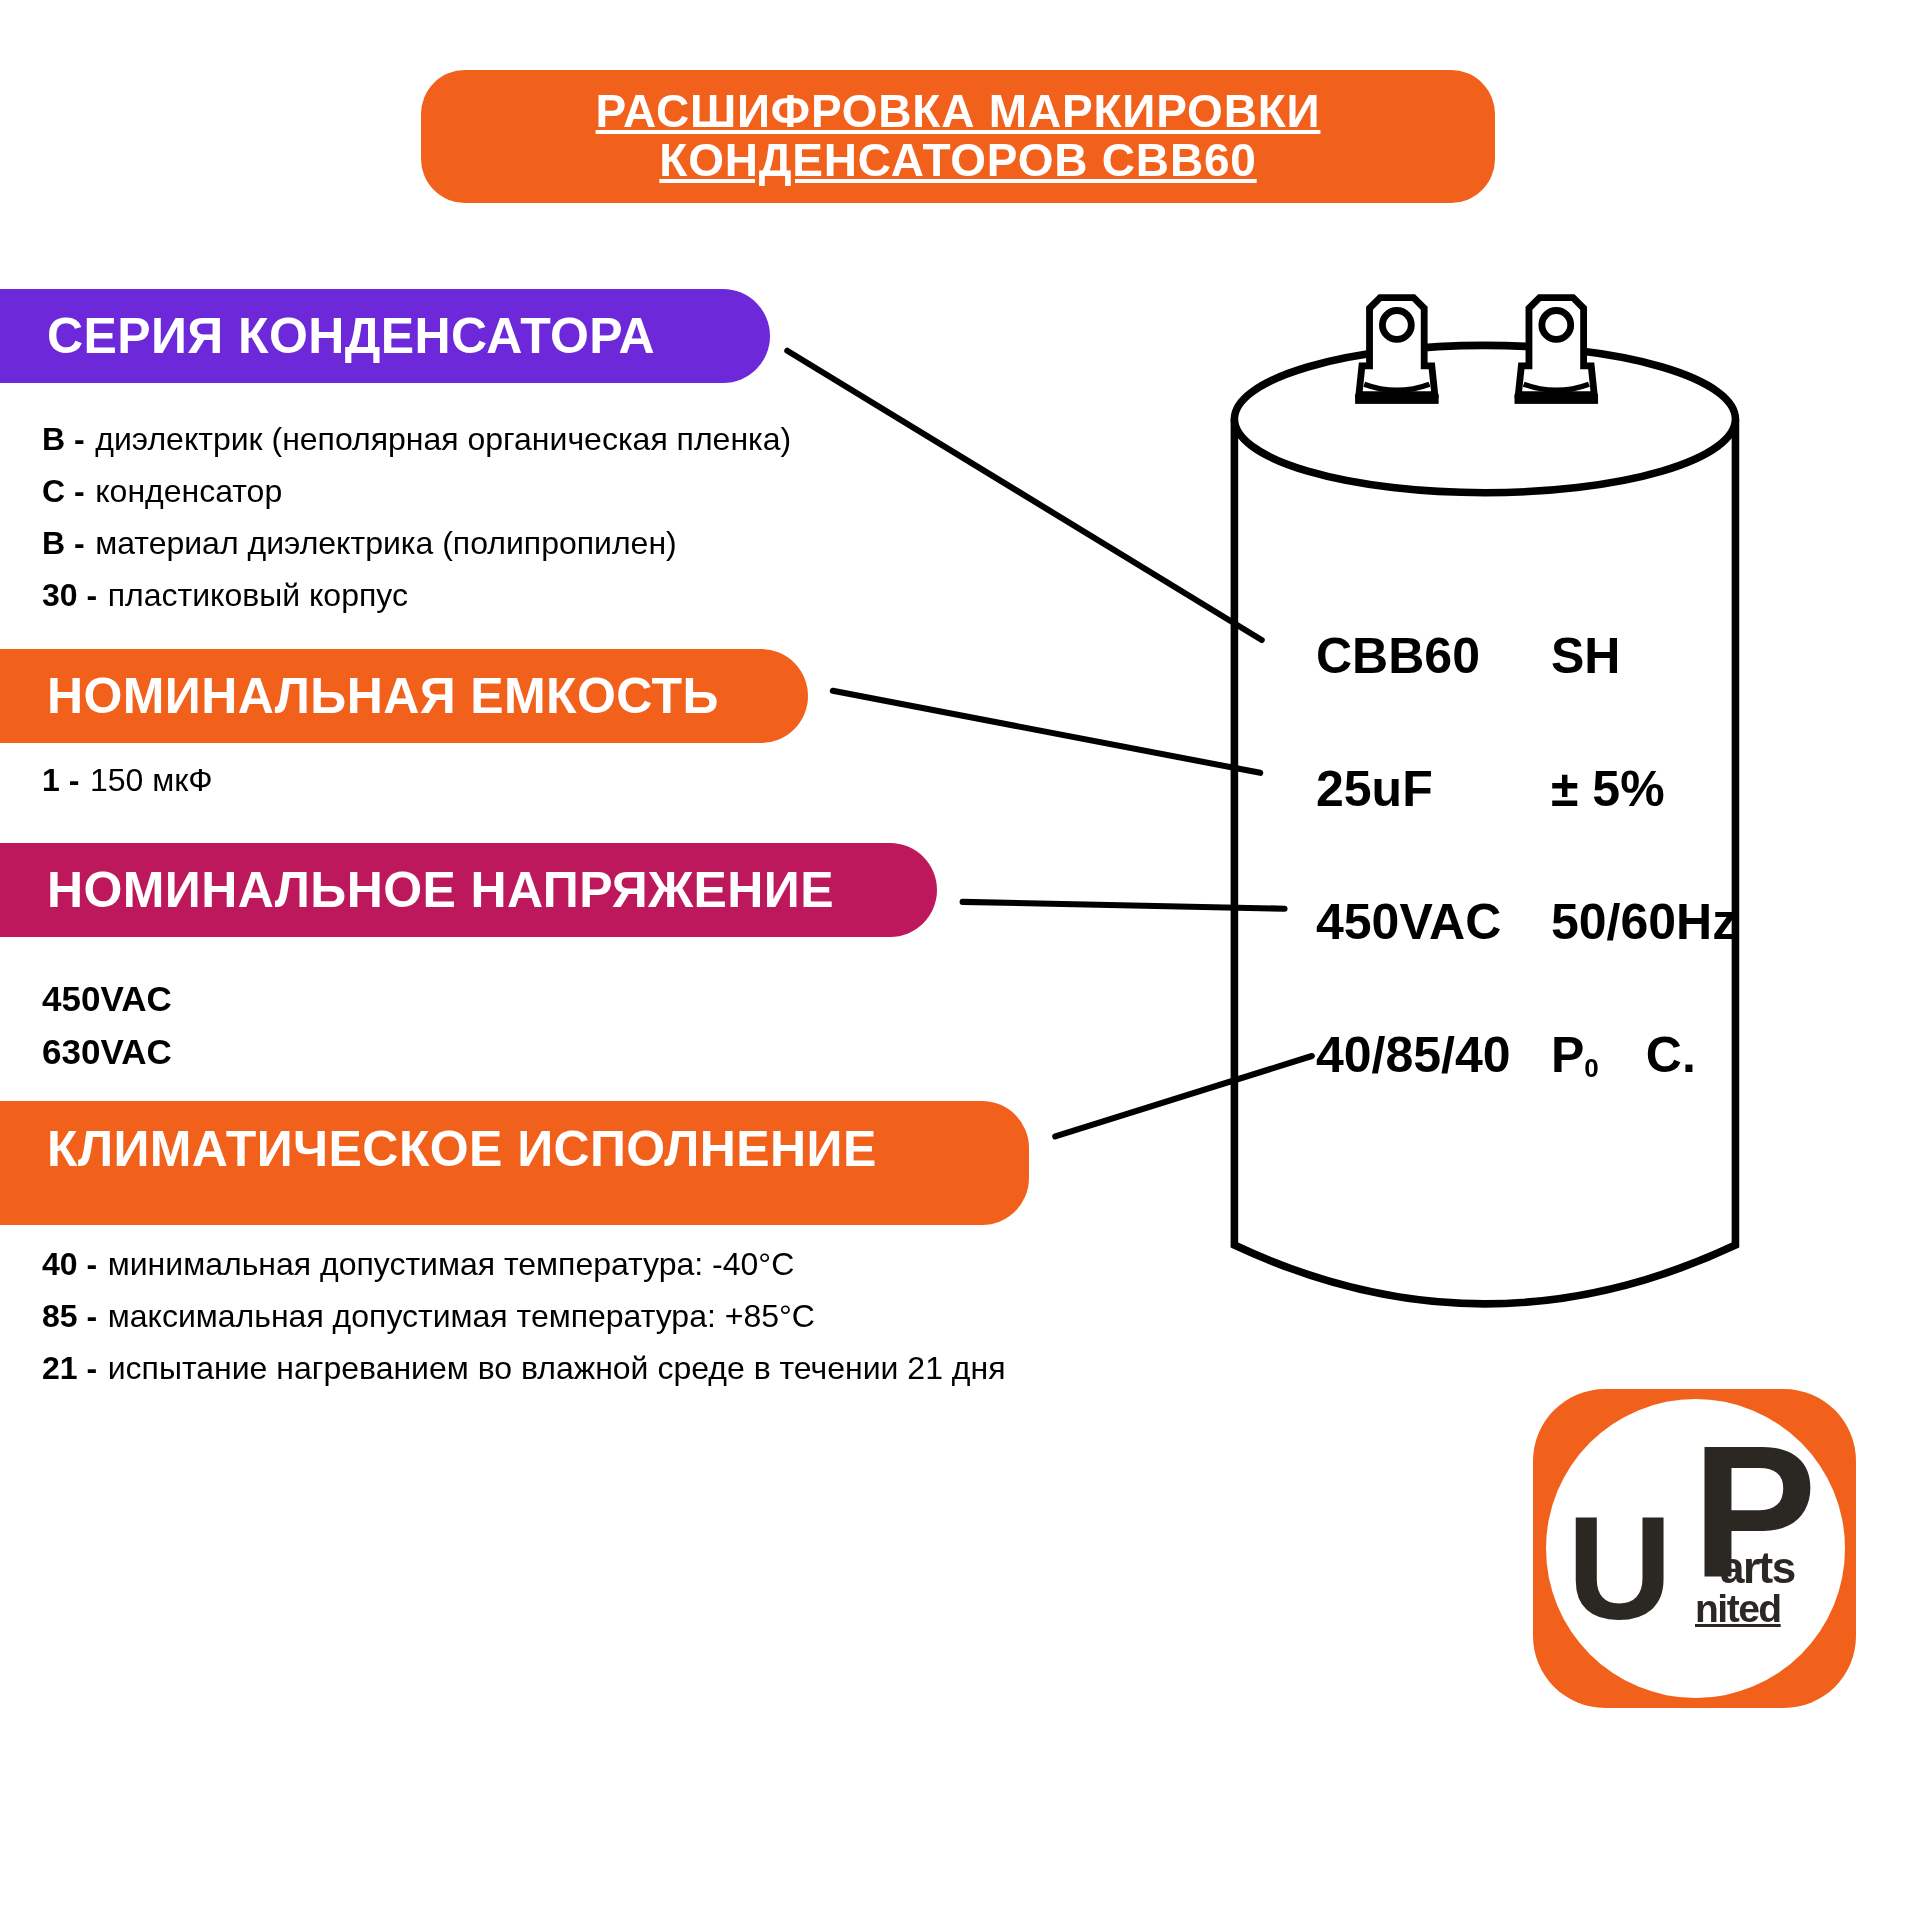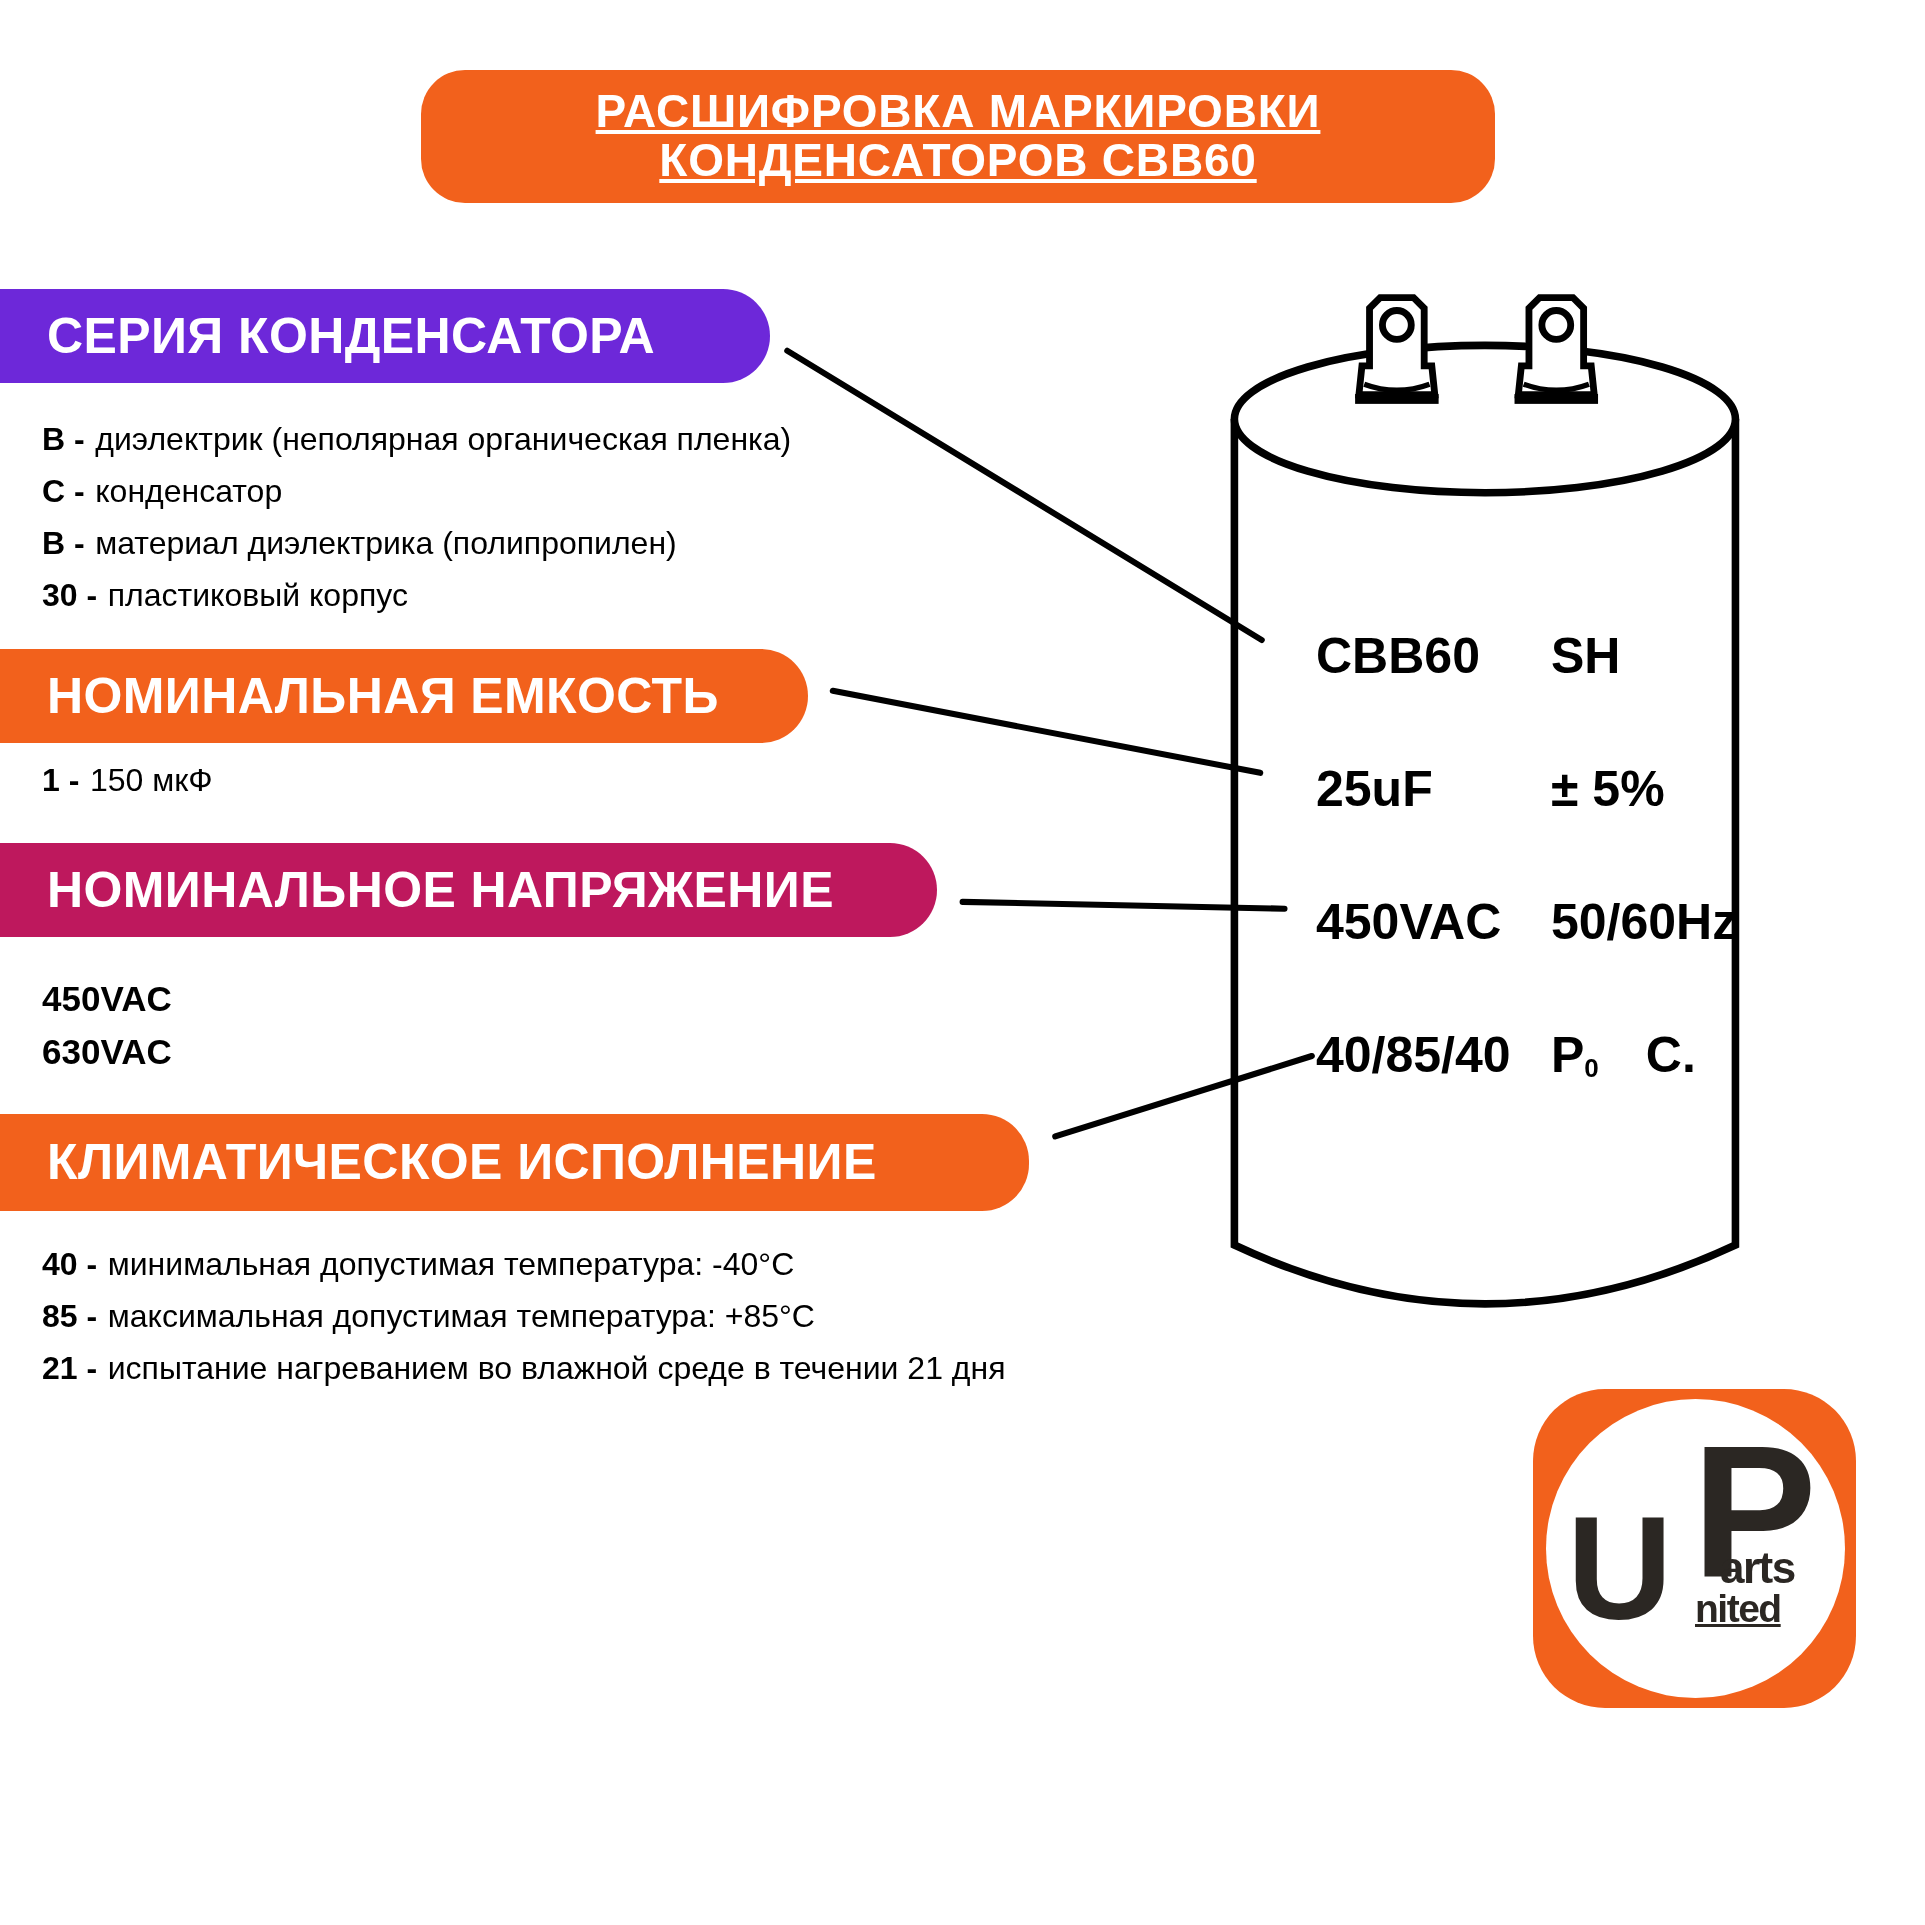--- a/index.html
+++ b/index.html
@@ -19,21 +19,21 @@
     box-sizing:border-box;letter-spacing:0.8px;text-decoration:underline;
   }
   .banner-side{
     left:0;height:94px;border-radius:0 47px 47px 0;
     font-size:50px;line-height:94px;padding-left:47px;box-sizing:border-box;
     letter-spacing:0.4px;
   }
   #banner-series{top:289px;width:770px;}
   #banner-capacity{top:649px;width:808px;}
   #banner-voltage{top:843px;width:937px;}
-  #banner-climate{top:1101px;width:1029px;height:97px;line-height:97px;margin-top:13px;}
+  #banner-climate{top:1101px;width:1029px;height:124px;line-height:97px;}
   
   .list{position:absolute;left:42px;font-size:32px;line-height:52px;white-space:nowrap;}
   .list .code{font-weight:bold;margin-right:10.6px;}
   #list-series{top:413px;}
   #list-capacity{top:754px;}
   #list-voltage{top:972px;font-size:35px;line-height:53px;font-weight:bold;}
   #list-climate{top:1238px;}
   
   .mark-row{
     position:absolute;left:1277px;width:547px;font-size:50px;font-weight:bold;

